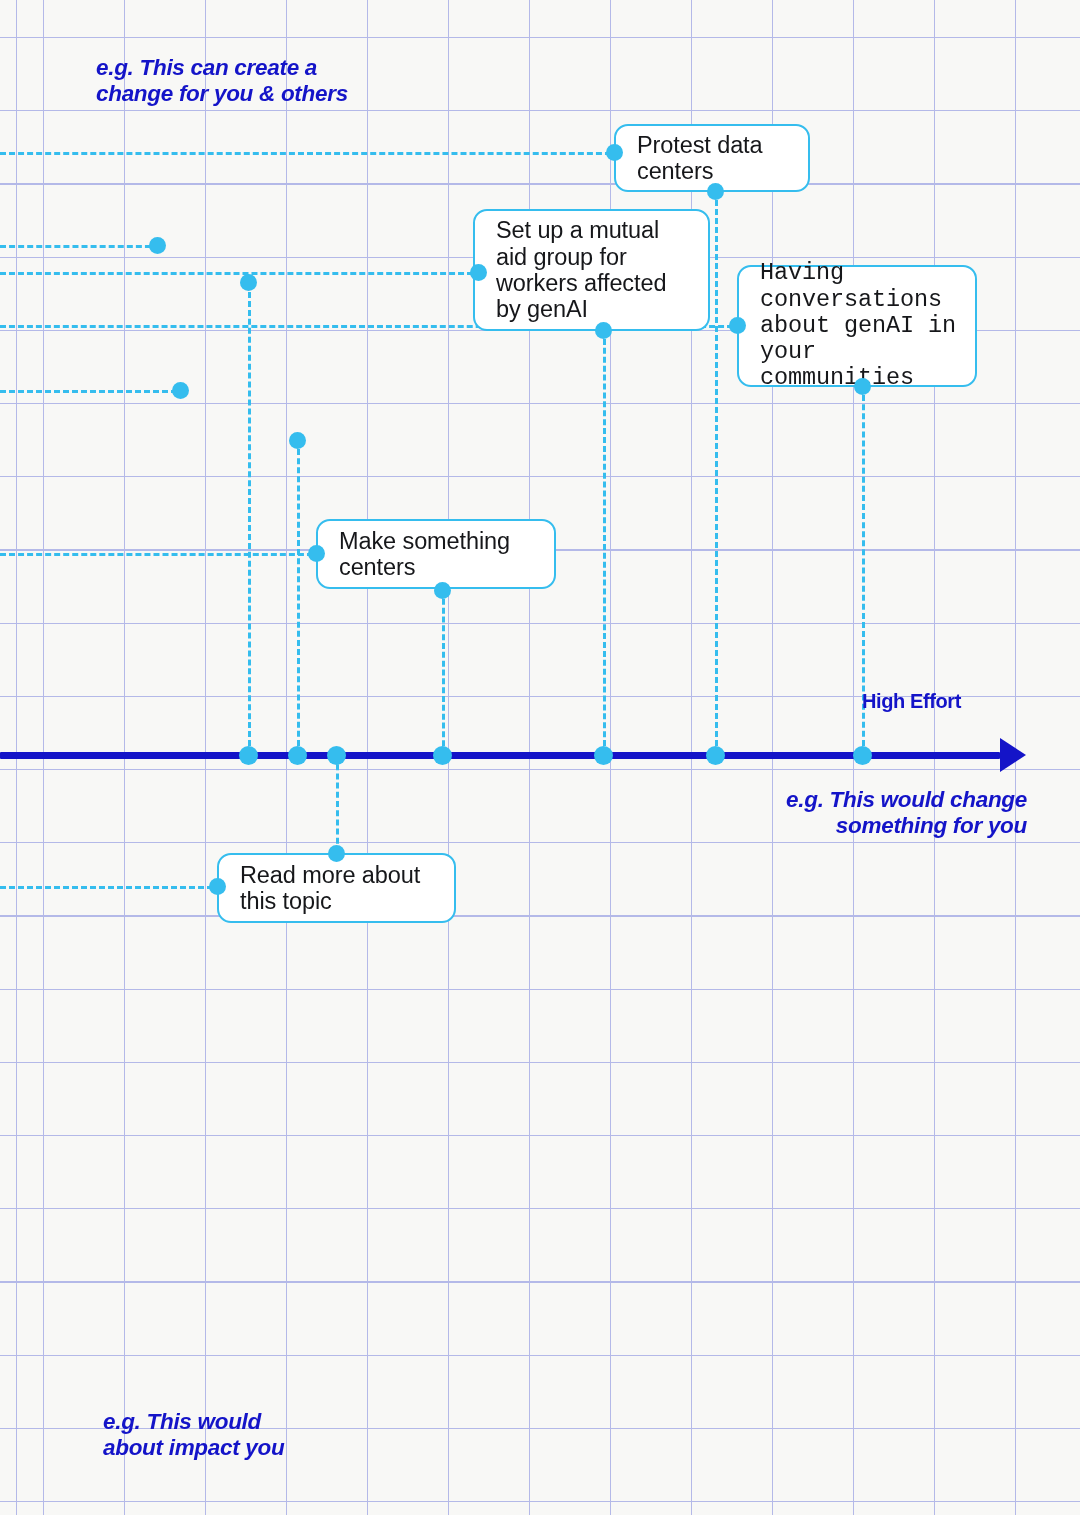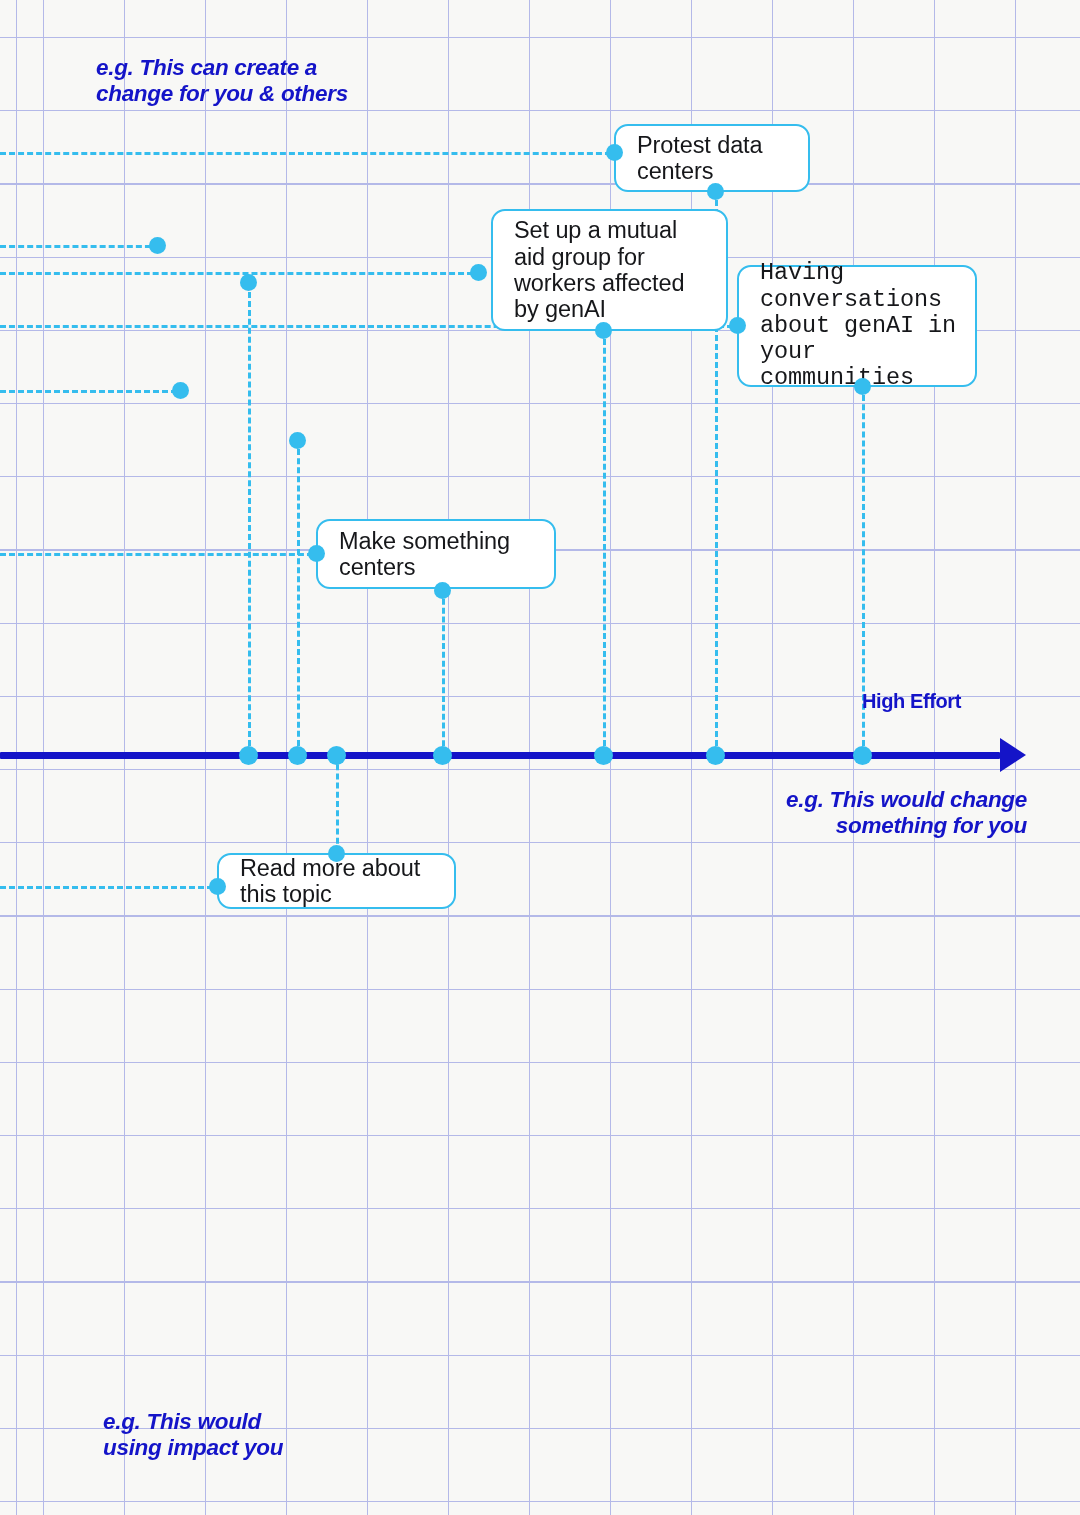--- a/index.html
+++ b/index.html
@@ -117,41 +117,41 @@
   <div class="vline" style="left:603px;top:330px;height:425px;"></div>
   <div class="vline" style="left:715px;top:191px;height:564px;"></div>
   <div class="vline" style="left:862px;top:386px;height:369px;"></div>
 
   <div class="card" style="left:614px;top:124px;width:196px;height:68px;">
     <span>Protest data
 centers</span>
   </div>
 
 
-  <div class="card" style="left:491px;top:209px;width:237px;height:122px;">
+  <div class="card" style="left:473px;top:209px;width:237px;height:122px;">
     <span>Set up a mutual
 aid group for
 workers affected
 by genAI</span>
   </div>
 
   <div class="card" style="left:737px;top:265px;width:240px;height:122px;font-family:Liberation Mono, monospace;">
     <span>Having
 conversations
 about genAI in
 your communities</span>
   </div>
 
 
   <div class="card" style="left:316px;top:519px;width:240px;height:70px;">
     <span>Make something
 centers</span>
   </div>
 
-  <div class="card" style="left:217px;top:853px;width:239px;height:56px;">
+  <div class="card" style="left:217px;top:853px;width:239px;height:70px;">
     <span>Read more about
 this topic</span>
   </div>
 
   <div class="dot" style="left:606px;top:144px;"></div>
   <div class="dot" style="left:149px;top:237px;"></div>
   <div class="dot" style="left:470px;top:264px;"></div>
   <div class="dot" style="left:729px;top:317px;"></div>
   <div class="dot" style="left:172px;top:382px;"></div>
   <div class="dot" style="left:308px;top:545px;"></div>
@@ -176,15 +176,15 @@
   <div class="axis-dot" style="left:706px;top:746px;"></div>
   <div class="axis-dot" style="left:853px;top:746px;"></div>
 
   <div class="axis-label" style="left:862px;top:690px;">High Effort</div>
 
   <div class="note" style="left:96px;top:55px;">e.g. This can create a
 change for you &amp; others</div>
   <div class="note right" style="left:627px;top:787px;width:400px;text-align:right;">e.g. This would change
 something for you</div>
   <div class="note" style="left:103px;top:1409px;">e.g. This would
-using impact you</div>
+about impact you</div>
 
 </div>
 
 </body></html>

